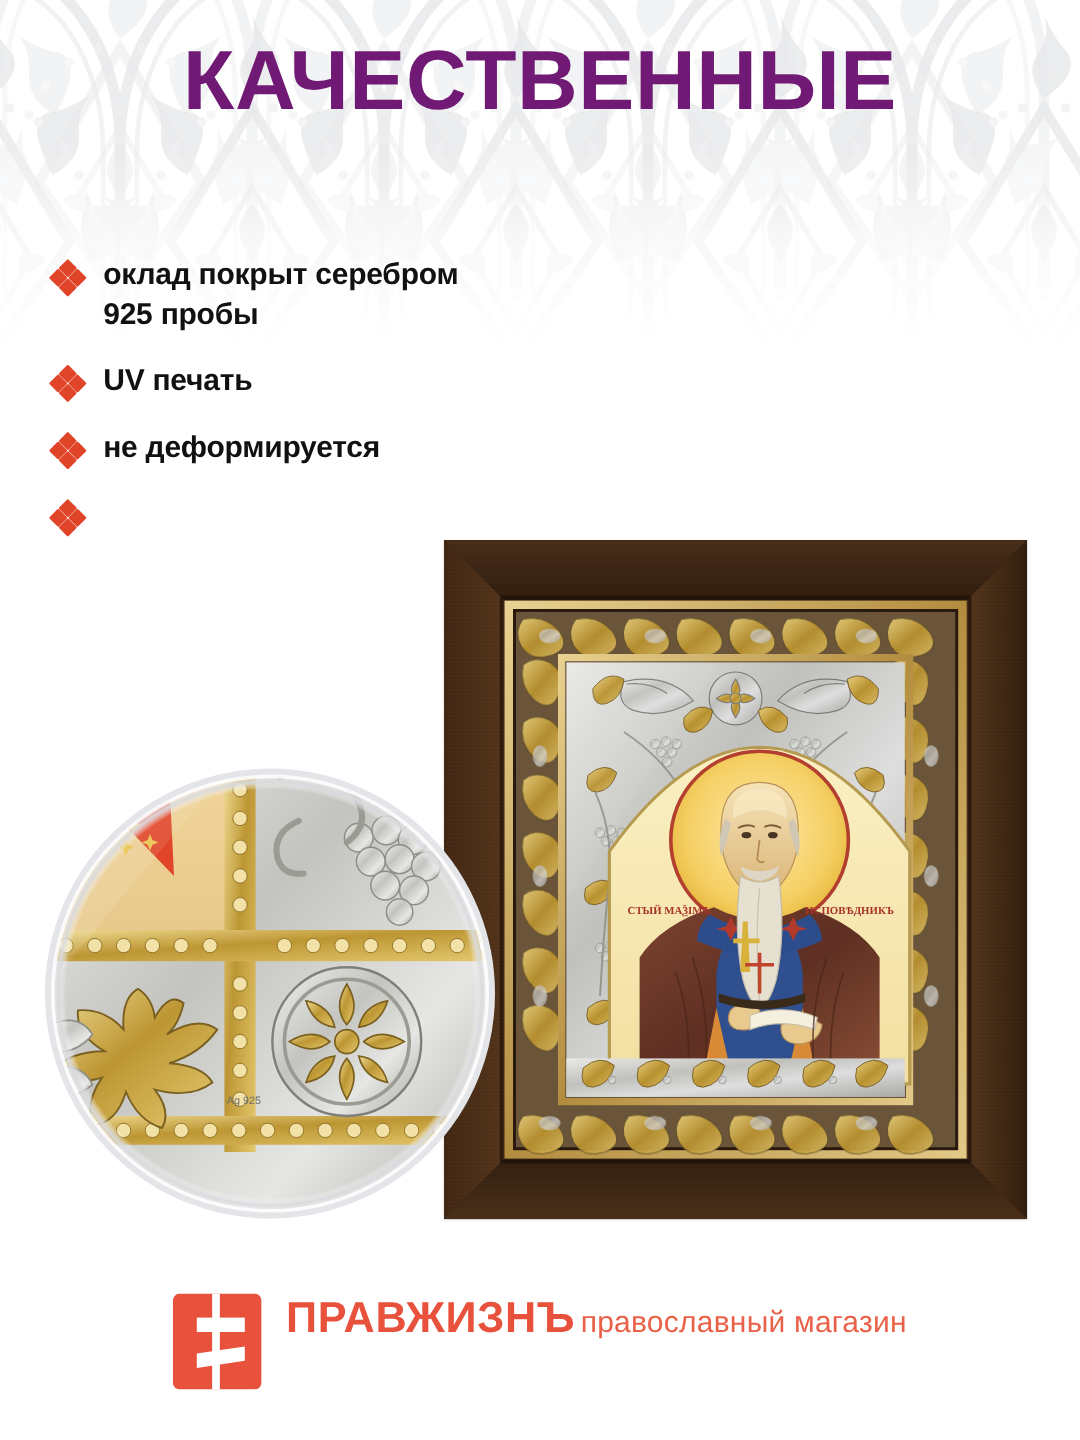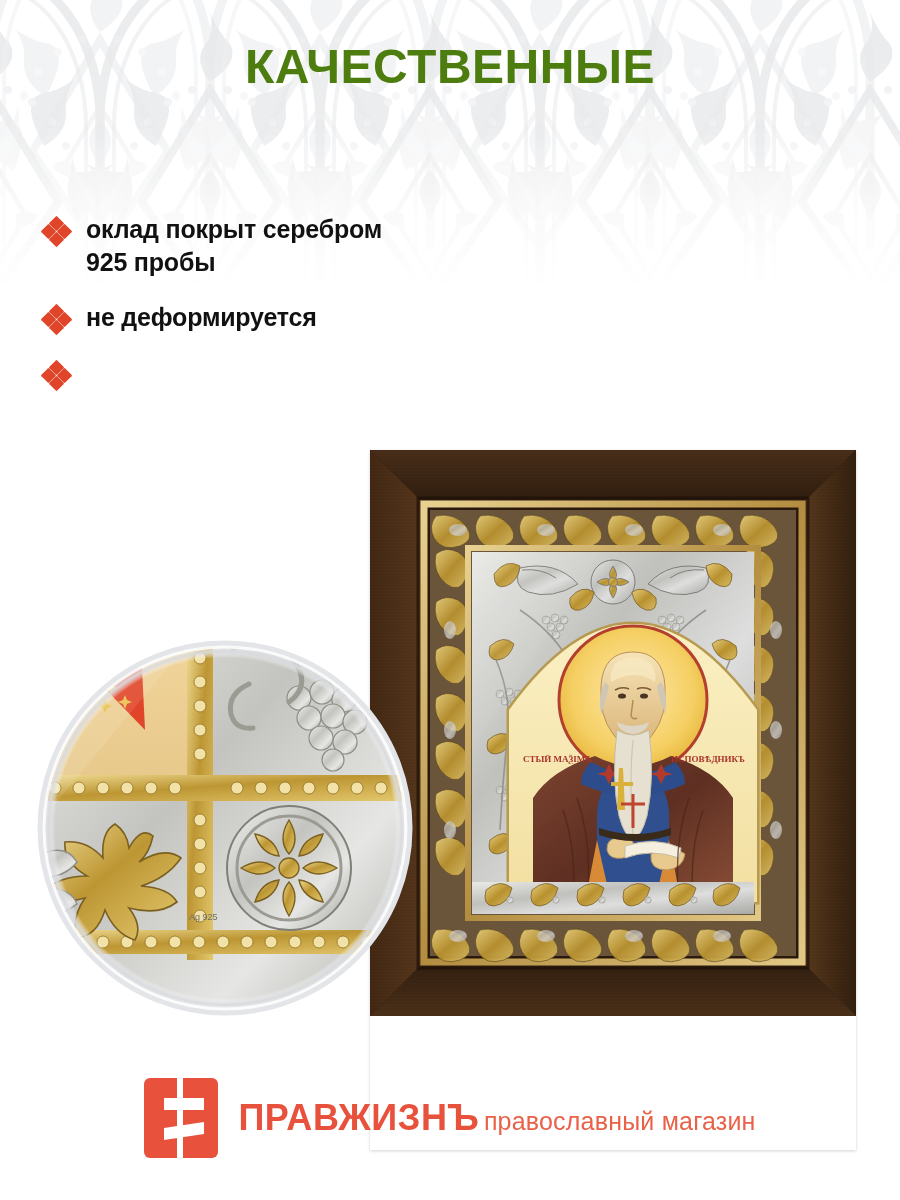--- a/index.html
+++ b/index.html
@@ -20,23 +20,23 @@
   }
   .wm svg{display:block;}
 
   
   .heading{
     position:absolute;left:0;top:30px;width:900px;
     text-align:center;z-index:5;
   }
   .heading .ln{
     display:block;
-    font-size:48px;line-height:74px;
+    font-size:70px;line-height:74px;
     font-weight:700;letter-spacing:.5px;
-    color:#4d7c0f;
+    color:#701a75;
     white-space:nowrap;
   }
 
   
   .features{
     position:absolute;left:42px;top:213px;width:420px;z-index:6;
   }
   .feat{
     display:flex;align-items:flex-start;
     margin-bottom:22px;
@@ -57,37 +57,37 @@
   .feat-text{
     margin-left:14px;
     font-size:25px;line-height:33px;
     font-weight:700;color:#111111;
     letter-spacing:-.2px;
     max-width:330px;
   }
 
   
   .icon-photo{
-    position:absolute;left:370px;top:450px;width:486px;height:700px;
+    position:absolute;left:370px;top:450px;width:486px;height:566px;
     z-index:4;
     box-shadow:0 1px 3px rgba(0,0,0,.18);
   }
   .icon-photo svg{display:block;}
 
   
   .magnifier{
     position:absolute;left:37px;top:620px;width:376px;height:416px;
     z-index:7;
   }
   .magnifier svg{display:block;}
 
   
   .brand{
     position:absolute;left:0;bottom:42px;width:900px;
-    display:flex;justify-content:center;align-items:center;z-index:8;
+    display:flex;justify-content:center;z-index:8;
   }
   .brand-mark{
     width:74px;height:80px;flex:0 0 auto;
   }
   .brand-mark svg{display:block;}
   .brand-text{margin-left:20px;}
   .brand-name{
     font-size:36px;line-height:40px;font-weight:700;
     color:#e8523c;letter-spacing:.6px;
   }
@@ -165,20 +165,29 @@
     <div class="feat">
       <span class="bullet">
         <i class="b1"></i>
           <i class="b2"></i>
           <i class="b3"></i>
           <i class="b4"></i>
       </span>
       <span class="feat-text">оклад покрыт серебром 925 пробы</span>
     </div>
 
+    <div class="feat">
+      <span class="bullet">
+        <i class="b1"></i>
+          <i class="b2"></i>
+          <i class="b3"></i>
+          <i class="b4"></i>
+      </span>
+      <span class="feat-text">UV печать</span>
+    </div>
 
     <div class="feat">
       <span class="bullet">
         <i class="b1"></i>
           <i class="b2"></i>
           <i class="b3"></i>
           <i class="b4"></i>
       </span>
       <span class="feat-text">не деформируется</span>
     </div>

